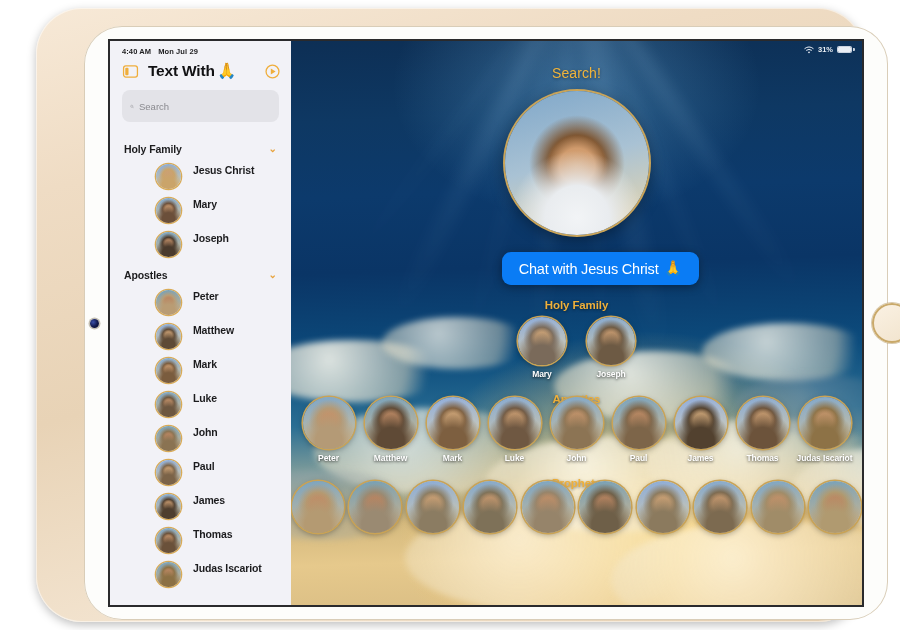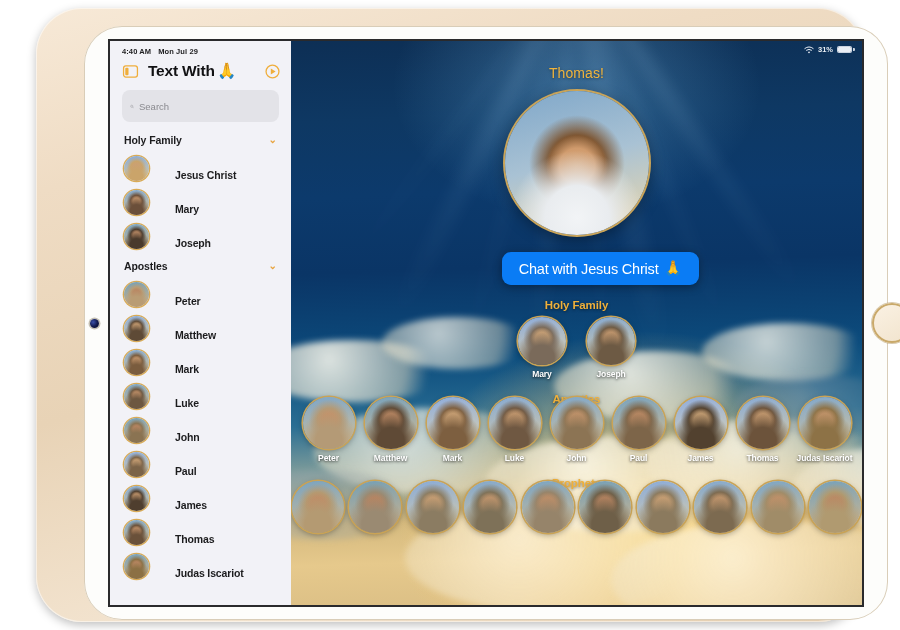--- a/index.html
+++ b/index.html
@@ -66,37 +66,37 @@
     padding: 5px 10px 8px 12px;
   }
   .sb-icon { width: 17px; height: 17px; flex: 0 0 auto; display:block; }
   #sidebar-title {
     font-size: 15.5px; font-weight: bold; color: #111113;
     letter-spacing: -.2px; white-space: nowrap;
     display: flex; align-items: center; gap: 3px;
   }
   .emoji { font-family: "DejaVu Sans", sans-serif; }
   #search-box {
-    margin: 2px 12px 5px 12px; height: 22px; border-radius: 8px;
+    margin: 2px 12px 14px 12px; height: 22px; border-radius: 8px;
     background: #e3e3e8; display: flex; align-items: center; gap: 5px;
     padding: 16px 8px;
   }
   #search-input {
     border: 0; outline: 0; background: transparent; flex: 1;
     font-family: "Liberation Sans", sans-serif; font-size: 9.5px; color: #3c3c43;
   }
   #search-input::placeholder { color: #8a8a8f; }
   #sidebar-scroll { flex: 1; overflow: hidden; }
   .group-header {
     display: flex; align-items: center; justify-content: space-between;
     padding: 7px 14px 5px 14px;
   }
   .group-title { font-size: 10.5px; font-weight: bold; color: #1c1c1e; letter-spacing: -.1px; }
   .chevron { color: #e8a33d; font-size: 10px; line-height: 1; font-weight: bold; }
-  .sb-row { display: flex; align-items: flex-end; gap: 26px; padding: 4px 14px; height: 34px; }
+  .sb-row { display: flex; align-items: flex-start; gap: 12px; padding: 4px 14px; height: 34px; margin-left: 32px; }
   .sb-avatar {
     width: 25px; height: 25px; border-radius: 50%; flex: 0 0 auto;
     box-shadow: 0 0 0 1.3px #d2a martial;
     box-shadow: 0 0 0 1.3px #d9ab56;
     background-size: cover; background-position: center 22%;
   }
   .sb-name { font-size: 10.5px; font-weight: bold; color: #1c1c1e; letter-spacing: -.15px; }
 
   
   #main {
@@ -332,21 +332,21 @@
             <circle cx="12" cy="14.6" r="2.1" fill="#eaeff6"></circle>
           </svg>
           <span>31%</span>
           <span id="battery-shell">
             <span id="battery-fill"></span>
             <span id="battery-nub"></span>
           </span>
         </div>
 
         <div id="main-scroll">
-          <h1 id="welcome">Thomas!</h1>
+          <h1 id="welcome">Search!</h1>
 
           <div id="hero-avatar-wrap">
             <div id="hero-avatar" style="background-image: radial-gradient(circle at 50% 88%, rgb(242, 244, 246) 0%, rgb(233, 236, 239) 22%, rgba(0, 0, 0, 0) 46%), radial-gradient(circle at 50% 52%, rgb(216, 168, 124) 0%, rgb(208, 155, 109) 17%, rgba(0, 0, 0, 0) 30%), radial-gradient(circle, rgb(138, 95, 56) 0%, rgb(124, 84, 48) 27%, rgba(0, 0, 0, 0) 47%), linear-gradient(165deg, rgb(127, 167, 201) 0%, rgb(169, 194, 212) 48%, rgb(240, 217, 168) 100%);"></div>
           </div>
 
           <div id="cta-wrap">
             <button id="cta-button" style="background: rgb(10, 124, 245); margin-left: 48px;">
               <span>Chat with Jesus Christ</span>
               <span class="emoji">🙏</span>
             </button>

